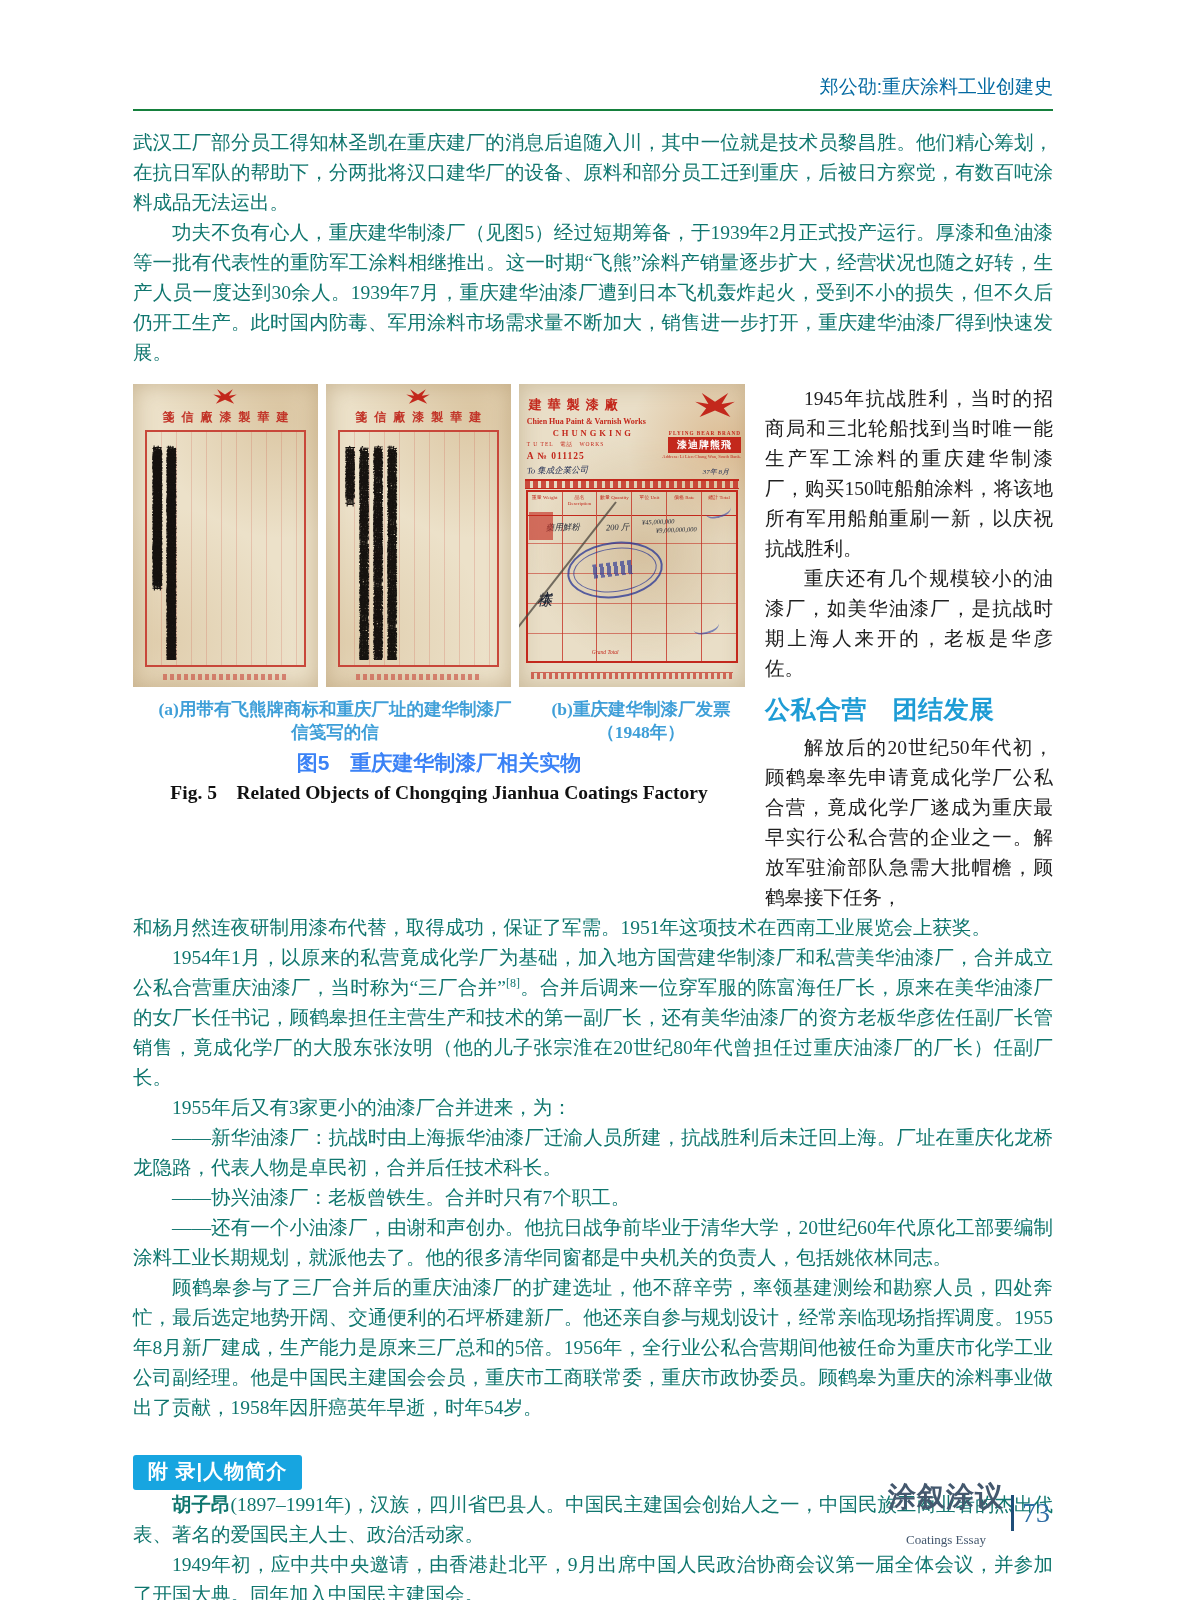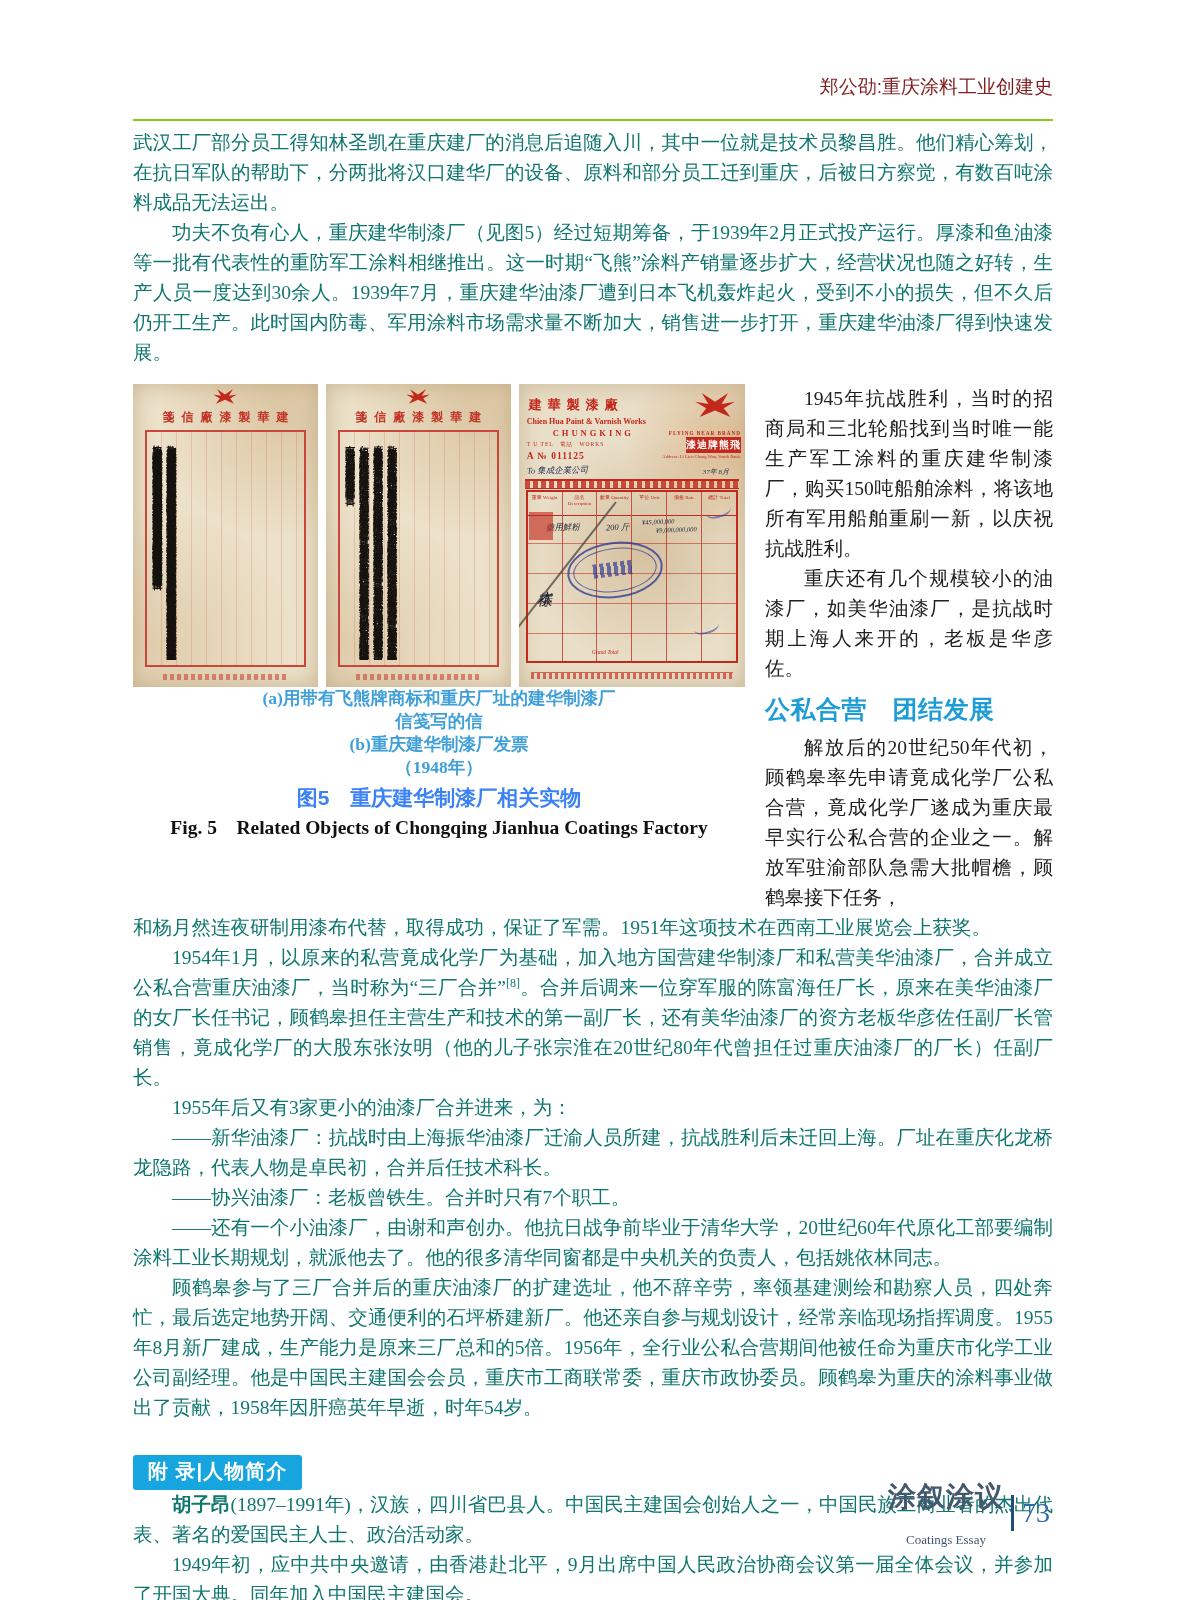--- a/index.html
+++ b/index.html
@@ -2,22 +2,22 @@
 <html><head>
 <meta charset="utf-8">
 <style>
   html,body{margin:0;padding:0;}
   body{width:1187px;height:1600px;background:#ffffff;position:relative;overflow:hidden;
        font-family:"Liberation Serif",serif;color:#1e1e1e;}
   .page{position:absolute;inset:0;}
 
   
   .run-head{position:absolute;top:74px;left:133px;width:920px;text-align:right;
-    font-family:"Liberation Sans",sans-serif;font-size:19px;color:#7f1d1d;
-    padding-bottom:19px;border-bottom:2px solid #84cc16;}
+    font-family:"Liberation Sans",sans-serif;font-size:19px;color:#0369a1;
+    padding-bottom:9px;border-bottom:2px solid #15803d;}
 
   
   .content{position:absolute;top:128px;left:133px;width:920px;}
   p.bp{margin:0;font-size:19.5px;line-height:30px;text-align:justify;color:#0f766e;}
   p.ind{text-indent:2em;}
   sup.ref{font-size:12px;line-height:0;}
 
   
   .fig-row{display:flex;gap:20px;margin-top:16px;}
   .fig-block{width:612px;flex:0 0 612px;}
@@ -51,21 +51,21 @@
   .iv-en{top:33px;left:8px;font-size:8px;font-weight:bold;}
   .iv-city{top:44px;left:34px;font-size:8.5px;font-weight:bold;letter-spacing:3px;}
   .iv-tel{top:57px;left:8px;font-size:5.5px;letter-spacing:1px;}
   .iv-no{top:67px;left:8px;font-size:9.5px;font-weight:bold;letter-spacing:1px;}
   .iv-to{position:absolute;top:81px;left:8px;font-size:8.5px;color:#233055;
     font-style:italic;transform:rotate(-1deg);}
   .iv-date{position:absolute;top:83px;right:16px;font-size:7px;color:#233055;font-style:italic;}
   .bear-lg{position:absolute;top:6px;right:8px;}
   .iv-brand{top:46px;right:4px;font-size:5.2px;font-weight:bold;letter-spacing:1px;}
   .iv-block{position:absolute;top:53px;right:4px;background:#c3281c;color:#fff;
-    font-size:10px;font-weight:bold;padding:1px 0;letter-spacing:1px;}
+    font-size:10px;font-weight:bold;padding:1px 9px;letter-spacing:1px;}
   .iv-addr{top:70px;right:4px;font-size:4.6px;text-align:right;line-height:6px;}
   .iv-band{position:absolute;top:95px;left:6px;right:6px;height:7px;
     border-top:2px solid #c3281c;border-bottom:1px solid #c3281c;
     background:repeating-linear-gradient(90deg,rgba(195,40,28,.8) 0 5px,transparent 5px 8px);}
   .iv-table{position:absolute;top:106px;left:7px;right:7px;bottom:24px;border:2px solid #c3281c;}
   .iv-cols{display:flex;height:100%;}
   .iv-col{flex:1;border-right:1px solid rgba(195,40,28,.75);}
   .iv-col:last-child{border-right:none;}
   .iv-col .hcell{height:20px;border-bottom:1.5px solid #c3281c;color:#c3281c;
     font-size:5px;line-height:6px;text-align:center;padding-top:3px;overflow:hidden;}
@@ -84,21 +84,21 @@
   .iv-sample{position:absolute;top:195px;left:16px;writing-mode:vertical-rl;
     font-size:15px;color:#1a2030;font-style:italic;filter:blur(.2px);}
   .iv-diag{position:absolute;top:118px;left:96px;width:2px;height:300px;background:#4a443c;
     transform:rotate(38deg);transform-origin:top center;opacity:.75;}
   .iv-scr{position:absolute;width:26px;height:12px;border-bottom:2px solid rgba(50,70,170,.6);
     border-radius:50%;transform:rotate(-15deg);}
   .iv-foot{position:absolute;bottom:8px;left:12px;right:12px;height:6px;border-top:1px solid #c3281c;
     background:repeating-linear-gradient(90deg,#c3281c 0 3px,transparent 3px 6px);opacity:.65;}
 
   
-  .caps{display:flex;margin-top:0;flex-direction:column;}
+  .caps{display:flex;margin-top:11px;}
   .cap{font-size:17.5px;line-height:23px;font-weight:bold;color:#3f9fd8;text-align:center;}
   .cap-a{flex:0 0 66%;}
   .cap-b{flex:1;}
   .fig-zh{margin-top:5px;text-align:center;font-family:"Liberation Sans",sans-serif;
     font-weight:bold;font-size:21px;color:#3b82f6;}
   .fig-en{margin-top:2px;text-align:center;font-weight:bold;font-size:19.5px;color:#111;}
 
   
   .rcol{flex:1;min-width:0;}
   .rcol p{margin:0;font-size:19.5px;line-height:30px;text-align:justify;text-indent:2em;color:#202020;}

